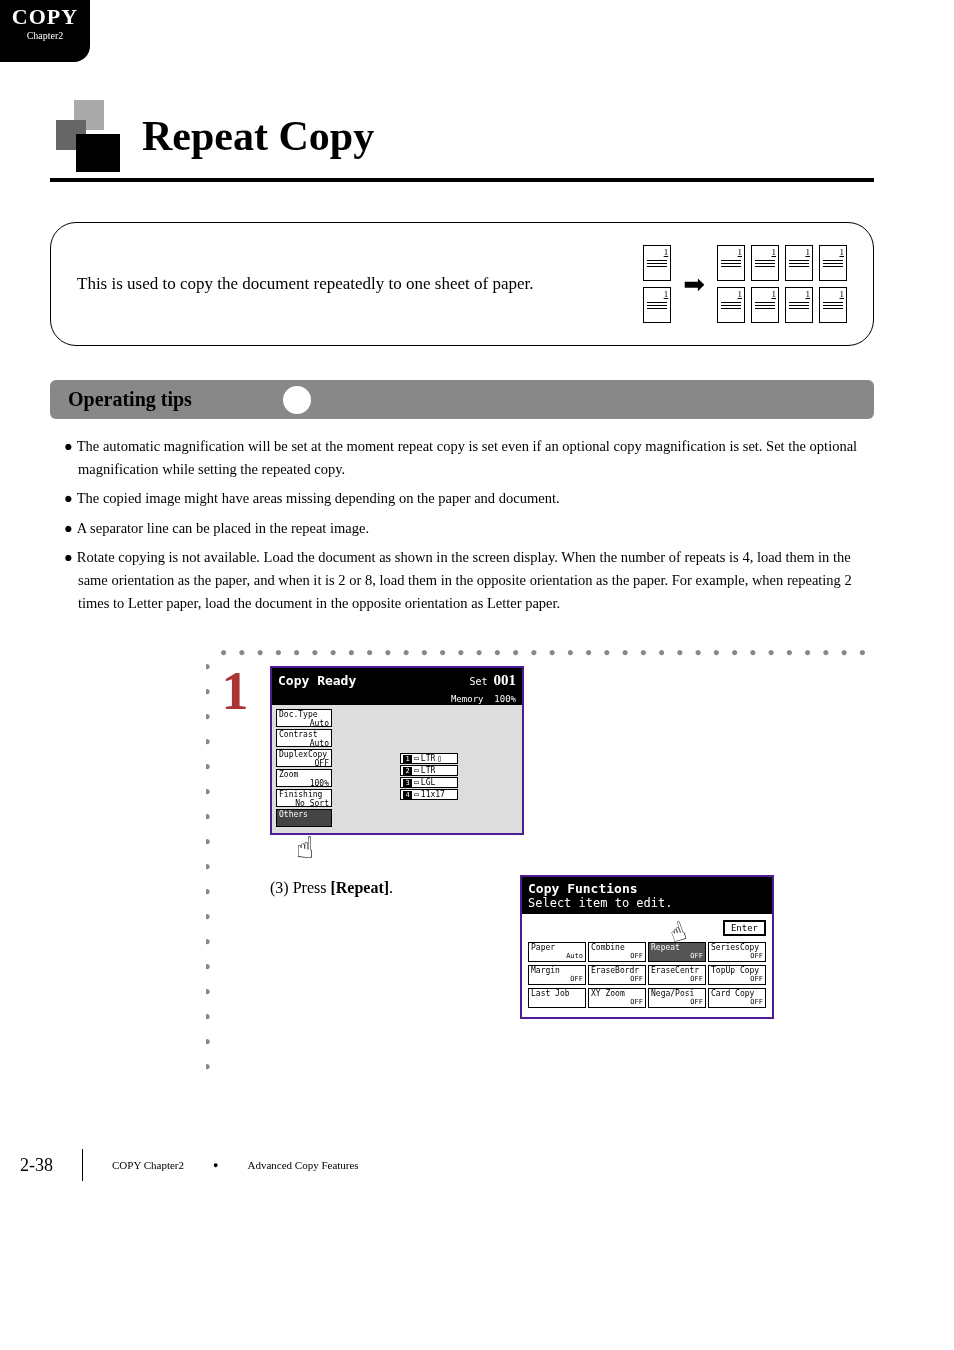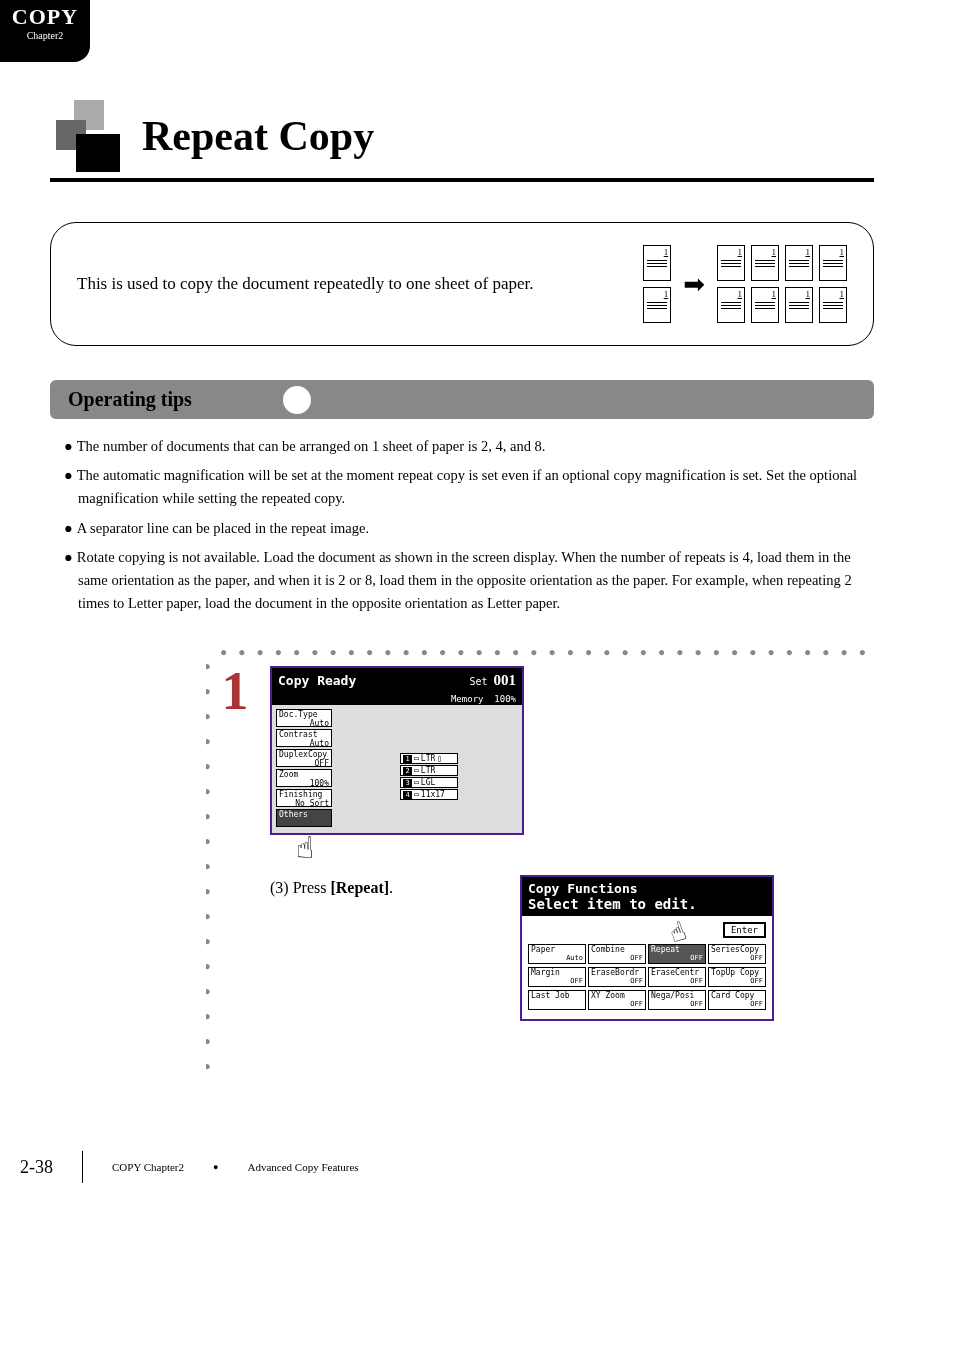--- a/index.html
+++ b/index.html
@@ -320,22 +320,21 @@
   .screen2-header {
     background: #000;
     color: #fff;
     padding: 4px 6px;
   }
   .screen2-header .t1 {
     font-size: 13px;
     font-weight: bold;
   }
   .screen2-header .t2 {
-    font-size: 14px;
-    font-weight: bold;
+    font-size: 12px;
   }
   .fn-row {
     display: flex;
     gap: 2px;
     margin-bottom: 3px;
   }
   .fn-btn {
     border: 1px solid #000;
     background: #fff;
     font-size: 8px;
@@ -480,22 +479,22 @@
       </div>
     </div>
   </div>
 
   <div class="section-band">
     <span>Operating tips</span>
     <span class="circle"></span>
   </div>
 
   <div class="tips-list">
-    <p>The number of documents that can be arranged on 1 sheet of paper is 2, 4, and 8.</p>
     <p>The automatic magnification will be set at the moment repeat copy is set even if an optional copy magnification is set. Set the optional magnification while setting the repeated copy.</p>
+    <p>The copied image might have areas missing depending on the paper and document.</p>
     <p>A separator line can be placed in the repeat image.</p>
     <p><span>Rotate copying is not available. Load the document as shown in the screen display. When the number of repeats is 4, load them in the same orientation as the paper, and when it is 2 or 8, load them in the opposite orientation as the paper. For example, when repeating 2 times to Letter paper, load the document in the opposite orientation as Letter     paper.</span></p>
   </div>
 
   <div class="steps-area">
     <div class="dots-top">● ● ● ● ● ● ● ● ● ● ● ● ● ● ● ● ● ● ● ● ● ● ● ● ● ● ● ● ● ● ● ● ● ● ● ● ● ● ● ● ● ● ● ● ● ● ● ● ● ● ● ●</div>
     <div class="dots-left">● ● ● ● ● ● ● ● ● ● ● ● ● ● ● ● ● ● ● ● ● ● ● ● ● ● ● ● ● ● ● ● ● ● ● ● ● ● ●</div>
 
     <div class="step">
       <div class="big-num">1</div>

